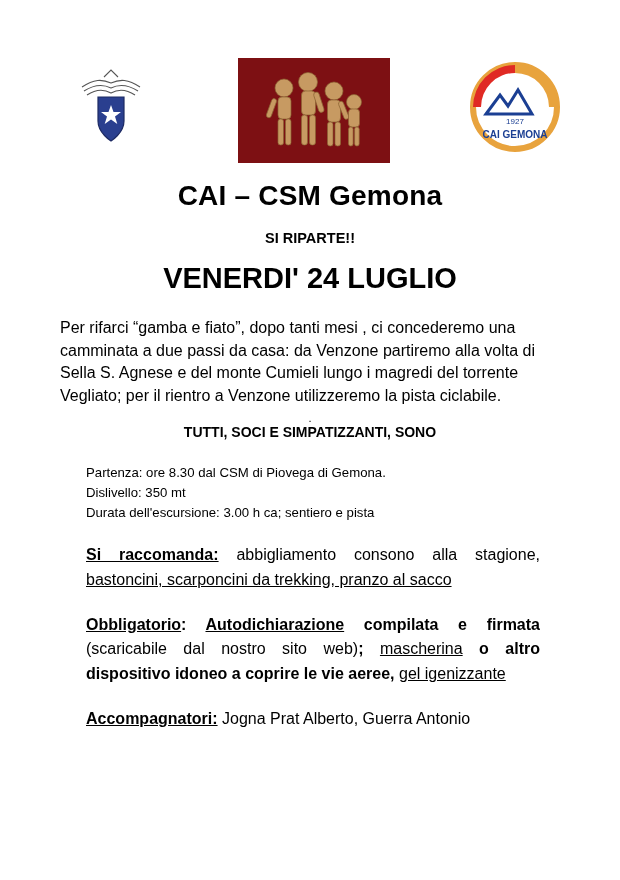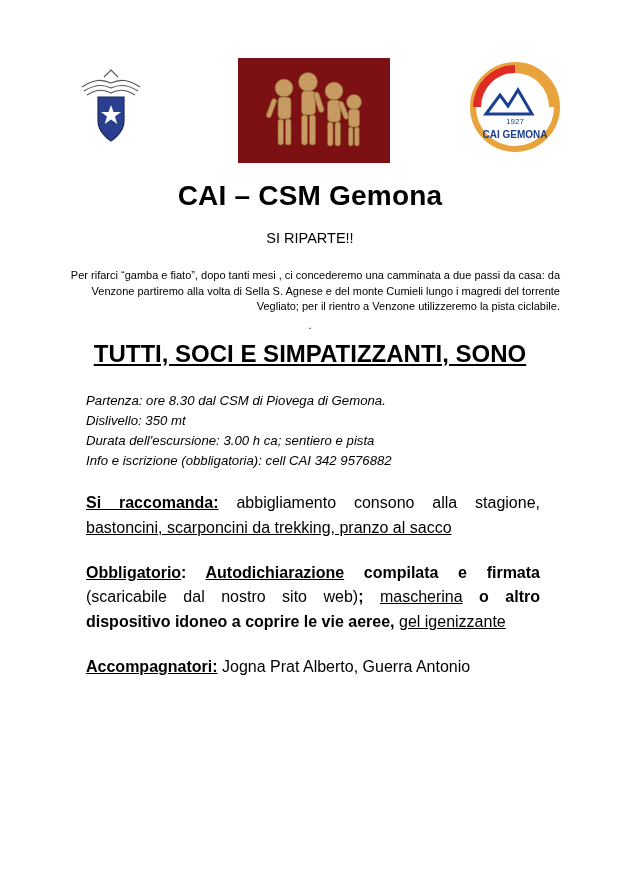--- a/index.html
+++ b/index.html
@@ -56,60 +56,58 @@
   .title-main {
     text-align: center;
     font-size: 28px;
     font-weight: bold;
     margin-top: 20px;
     letter-spacing: 0.2px;
   }
   .title-sub {
     text-align: center;
     font-size: 14.5px;
-    font-weight: normal;
+    font-weight: bold;
     margin-top: 18px;
   }
   .title-date {
     text-align: center;
     font-size: 29px;
     font-weight: bold;
     margin-top: 16px;
   }
 
   
   .intro {
-    text-align: right;
-    font-size: 11px;
+    text-align: left;
+    font-size: 16px;
     line-height: 1.42;
     margin-top: 22px;
     padding: 0 14px;
   }
   .dot-line {
     text-align: center;
     font-size: 11px;
     line-height: 0.8;
     margin-top: 6px;
   }
   .call {
     text-align: center;
-    font-size: 24px;
+    font-size: 14px;
     font-weight: bold;
     line-height: 1.3;
-    margin-top: 8px;
-    text-decoration: underline;
+    margin-top: 0;
   }
 
   
   .details {
     margin-top: 22px;
     padding-left: 40px;
     font-size: 13.2px;
     line-height: 1.52;
-    font-style: italic;
   }
   .block {
     margin-top: 20px;
     padding-left: 40px;
     padding-right: 34px;
     font-size: 16px;
     line-height: 1.55;
     text-align: justify;
   }
   u { text-decoration: underline; }
@@ -175,33 +173,33 @@
         <path d="M45 3 A42 42 0 0 1 87 45 L79 45 A34 34 0 0 0 45 11 Z" fill="#e8a33d"></path>
         <path d="M16 52 L30 33 L38 44 L48 28 L62 52 Z" fill="none" stroke="#1b3f93" stroke-width="3"></path>
         <text x="45" y="62" text-anchor="middle" font-family="Liberation Sans, sans-serif" font-size="8" fill="#1b3f93">1927</text>
         <text x="45" y="76" text-anchor="middle" font-family="Liberation Sans, sans-serif" font-size="10" font-weight="bold" fill="#1b3f93">CAI GEMONA</text>
       </svg>
     </span>
   </div>
 
   <div class="title-main">CAI – CSM Gemona</div>
   <div class="title-sub">SI RIPARTE!!</div>
+  <div class="title-date">VENERDI' 24 LUGLIO</div>
 
   <div class="intro">Per rifarci “gamba e fiato”, dopo tanti mesi , ci concederemo una camminata a due passi da casa: da Venzone  partiremo alla volta di Sella S. Agnese e del monte Cumieli lungo i magredi  del torrente Vegliato; per il rientro a Venzone utilizzeremo la pista ciclabile.</div>
   <div class="dot-line">.</div>
 
   <div class="call">
     <div>TUTTI, SOCI E SIMPATIZZANTI, SONO</div>
   </div>
 
   <div class="details">
     <div>Partenza: ore 8.30 dal CSM di Piovega di Gemona.</div>
     <div>Dislivello: 350 mt</div>
     <div>Durata dell'escursione: 3.00 h ca; sentiero e pista</div>
-    <div>Info e iscrizione (obbligatoria): cell CAI 342 9576882</div>
   </div>
 
   <div class="block">
     <span class="u-b">Si  raccomanda:</span><span> abbigliamento  consono  alla  stagione,  </span><u>bastoncini, scarponcini da trekking, pranzo al sacco</u>
   </div>
 
   <div class="block">
     <span class="u-b">Obbligatorio</span><b>: </b><span class="u-b">Autodichiarazione</span><b>  compilata   e   firmata </b><span>(scaricabile   dal   nostro   sito   web)</span><b>; </b><u>mascherina</u><b> o  altro dispositivo idoneo a coprire le vie aeree, </b><u>gel igenizzante</u>
   </div>
 

